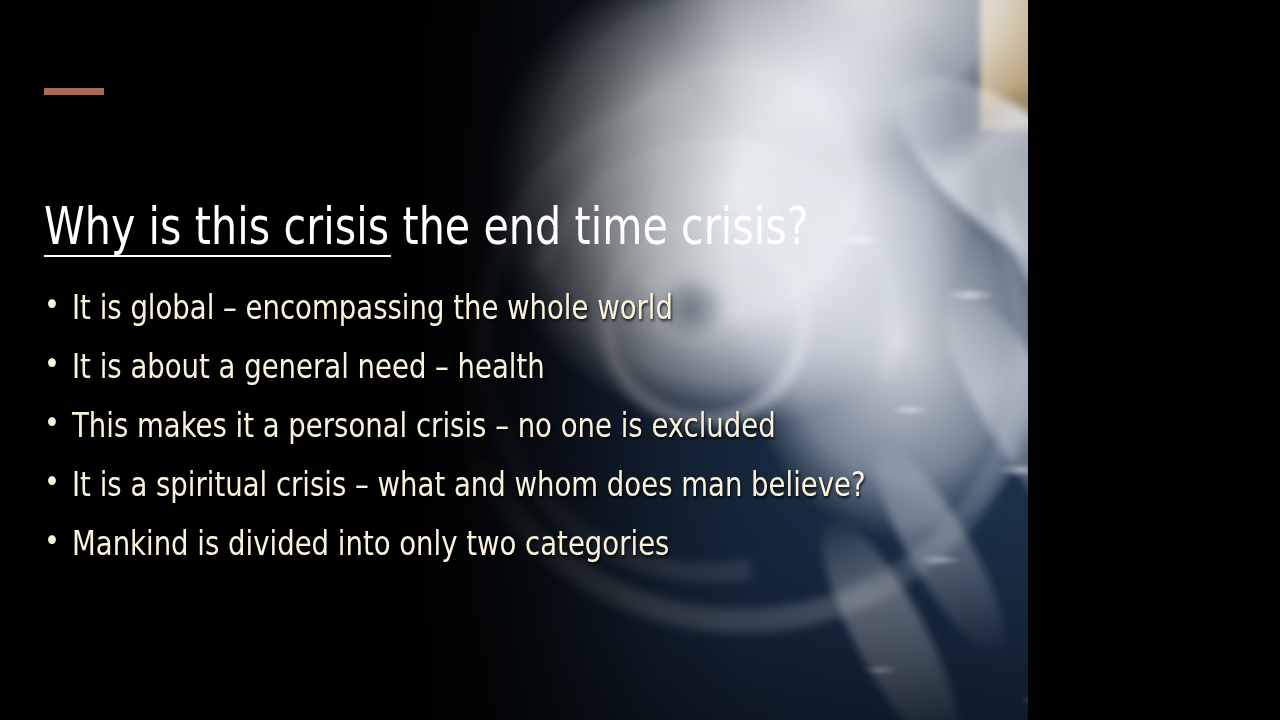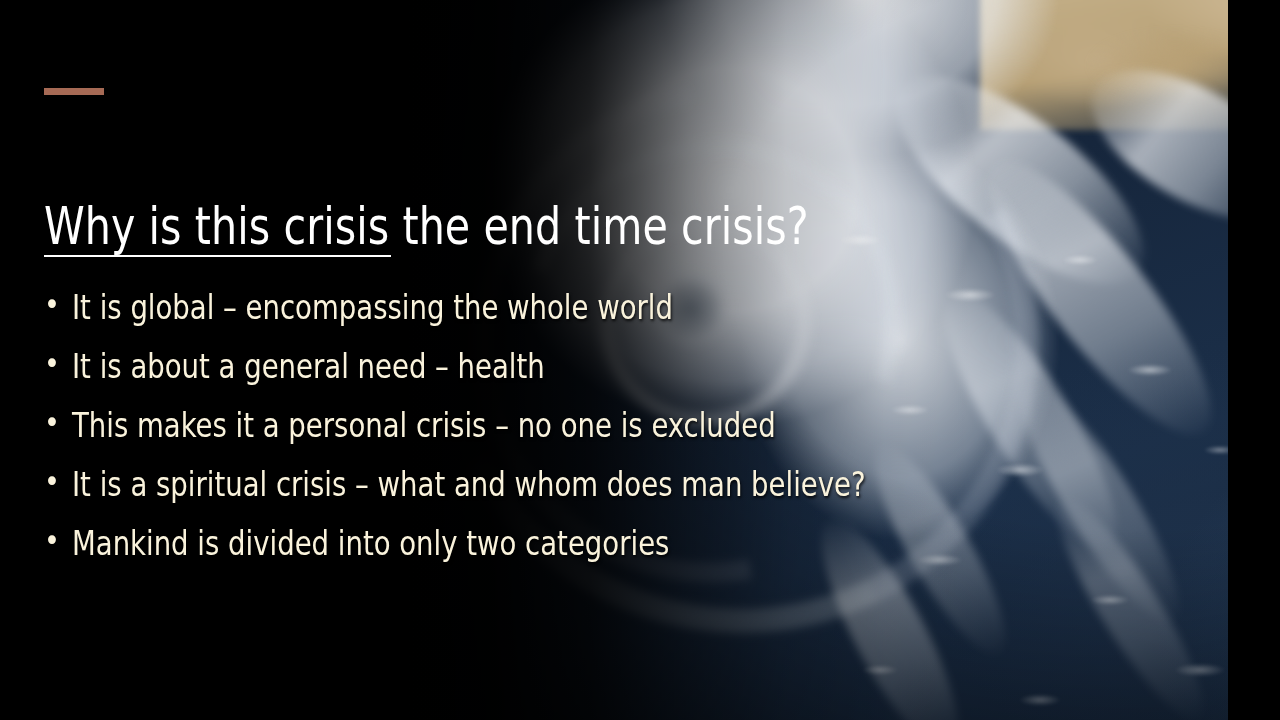--- a/index.html
+++ b/index.html
@@ -6,21 +6,21 @@
     margin: 0;
     padding: 0;
     background: #000;
   }
   body {
     font-family: "Liberation Sans", sans-serif;
   }
 
   #slide {
     position: relative;
-    width: 1228px;
+    width: 1028px;
     height: 720px;
     overflow: hidden;
     background: #000000;
   }
 
   
   .photo-layer {
     position: absolute;
     inset: 0;
     overflow: hidden;

